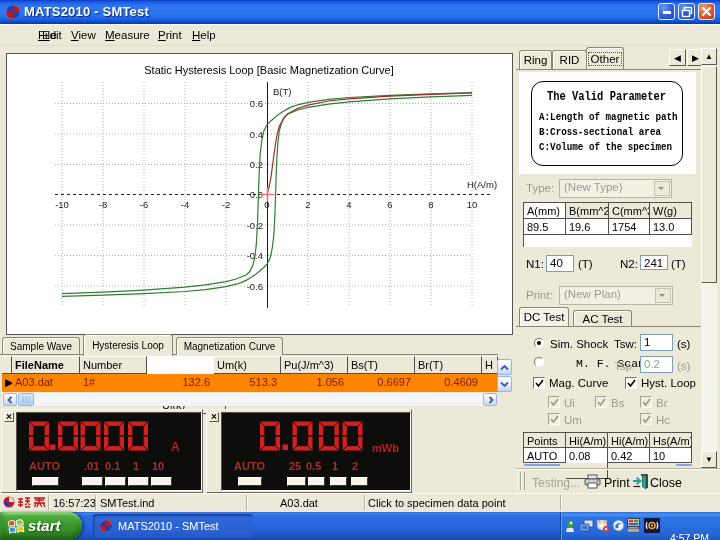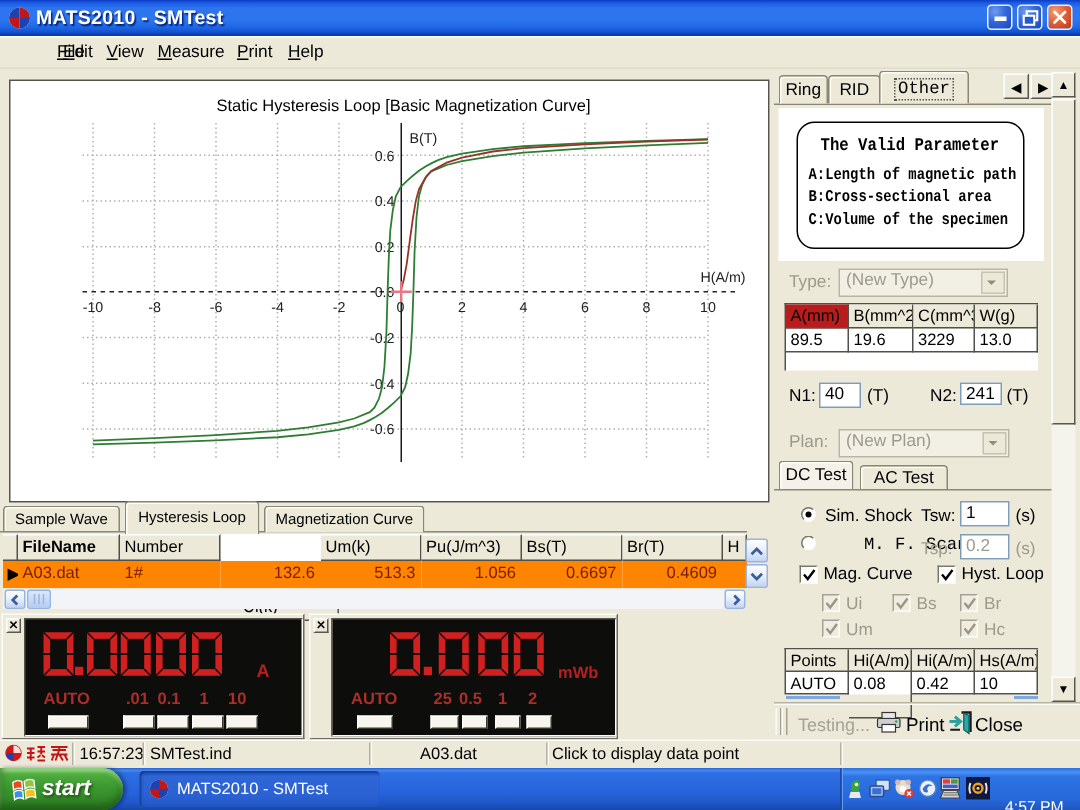--- a/index.html
+++ b/index.html
@@ -272,52 +272,52 @@
 <div class="redlbl" style="left:352px;top:460px;">2</div>
 <div class="segbtn" style="left:238px;top:477px;width:24px;"></div>
 <div class="segbtn" style="left:287px;top:477px;width:19px;"></div>
 <div class="segbtn" style="left:308px;top:477px;width:17px;"></div>
 <div class="segbtn" style="left:330px;top:477px;width:17px;"></div>
 <div class="segbtn" style="left:351px;top:477px;width:17px;"></div>
 
 <div class="abs" style="left:516px;top:69px;width:186px;height:1px;background:#8a8775;"></div>
 <div class="rtab" style="left:519px;top:50px;width:33px;height:19px;padding-top:3px;">Ring</div>
 <div class="rtab" style="left:552px;top:50px;width:35px;height:19px;padding-top:3px;">RID</div>
-<div class="rtab" style="left:586px;top:47px;width:60px;height:22px;padding-top:4px;font-family:Liberation Mono, monospace;">
+<div class="rtab" style="left:586px;top:47px;width:38px;height:22px;padding-top:4px;">
   <span style="display:inline-block;border:1px dotted #555;padding:0 2px;">Other</span></div>
 <div class="sbtn" style="left:669px;top:49px;width:17px;height:17px;background:#ece9d8;border:1px solid;border-color:#fff #5a584e #5a584e #fff;border-radius:0;color:#000;font-size:9px;line-height:16px;">◀</div>
 <div class="sbtn" style="left:687px;top:49px;width:17px;height:17px;background:#ece9d8;border:1px solid;border-color:#fff #5a584e #5a584e #fff;border-radius:0;color:#000;font-size:9px;line-height:16px;">▶</div>
 
 <div class="abs" style="left:519px;top:72px;width:177px;height:102px;background:#fff;"></div>
 <div class="abs" style="left:531px;top:81px;width:150px;height:83px;border:1.5px solid #000;border-radius:12px;"></div>
 <div class="abs" style="left:547px;top:90px;font-family:'Liberation Mono',monospace;font-weight:bold;font-size:12px;transform:scaleX(0.87);transform-origin:0 0;white-space:nowrap;">The Valid Parameter</div>
 <div class="abs" style="left:539px;top:110px;font-family:'Liberation Mono',monospace;font-weight:bold;font-size:11px;line-height:15px;transform:scaleX(0.84);transform-origin:0 0;white-space:nowrap;">A:Length of magnetic path<br>B:Cross-sectional area<br>C:Volume of the specimen</div>
 
 <div class="glabel" style="left:526px;top:182px;">Type:</div>
 <div class="combo" style="left:559px;top:179px;width:113px;height:19px;">(New Type)
   <div class="cbtn"></div></div>
 
 <div class="abs" style="left:523px;top:202px;width:169px;height:45px;background:#fff;border-top:1px solid #51504a;border-left:1px solid #51504a;box-sizing:border-box;"></div>
-<div class="tcell" style="left:524px;top:203px;width:42px;height:16px;background:#b91c1c;">A(mm)</div>
+<div class="tcell" style="left:524px;top:203px;width:42px;height:16px;background:#ffffff;">A(mm)</div>
 <div class="tcell" style="left:566px;top:203px;width:43px;height:16px;background:#ece9d8;">B(mm^2)</div>
 <div class="tcell" style="left:609px;top:203px;width:41px;height:16px;background:#ece9d8;">C(mm^3)</div>
 <div class="tcell" style="left:650px;top:203px;width:42px;height:16px;background:#ece9d8;">W(g)</div>
 <div class="tcell" style="left:524px;top:219px;width:42px;height:16px;">89.5</div>
 <div class="tcell" style="left:566px;top:219px;width:43px;height:16px;">19.6</div>
-<div class="tcell" style="left:609px;top:219px;width:41px;height:16px;">3229</div>
+<div class="tcell" style="left:609px;top:219px;width:41px;height:16px;">1754</div>
 <div class="tcell" style="left:650px;top:219px;width:42px;height:16px;">13.0</div>
 
 <div class="blabel" style="left:526px;top:258px;">N1:</div>
 <div class="input" style="left:546px;top:255px;width:28px;height:17px;">40</div>
 <div class="blabel" style="left:578px;top:258px;">(T)</div>
 <div class="blabel" style="left:620px;top:258px;">N2:</div>
 <div class="input" style="left:640px;top:255px;width:28px;height:15px;">241</div>
 <div class="blabel" style="left:671px;top:258px;">(T)</div>
 
-<div class="glabel" style="left:526px;top:289px;">Plan:</div>
+<div class="glabel" style="left:526px;top:289px;">Print:</div>
 <div class="combo" style="left:559px;top:286px;width:114px;height:19px;">(New Plan)
   <div class="cbtn"></div></div>
 
 <div class="abs" style="left:516px;top:326px;width:186px;height:1px;background:#8a8775;"></div>
 <div class="rtab" style="left:573px;top:310px;width:59px;height:16px;padding-top:2px;">AC Test</div>
 <div class="rtab" style="left:519px;top:307px;width:50px;height:19px;padding-top:3px;background:#f4f2e8;">DC Test</div>
 
 <div class="radio" style="left:534px;top:338px;"></div>
 <div class="abs" style="left:537px;top:341px;width:4px;height:4px;border-radius:50%;background:#000;"></div>
 <div class="blabel" style="left:550px;top:338px;">Sim. Shock</div>
@@ -412,21 +412,21 @@
 <svg class="abs" style="left:17px;top:496px" width="30" height="13" viewBox="0 0 30 13">
   <g stroke="#c41414" stroke-width="1.3" fill="none">
     <path d="M1 3 H6 M1 6 H6 M1 9 H6 M3.5 3 V11"></path>
     <path d="M8 2 H13 M8 5 H13 M10.5 2 V7 M8 9 L10 7.5 M13 9 L11 7.5 M8 11 H13"></path>
     <path d="M17 2 H28 M22.5 2 V4 M18 4 H27 M17 7 H28 M19 7 L17.5 11 M26 7 L28 11 M22.5 4 L20 11 M22.5 7 L25 11"></path>
   </g>
 </svg>
 <div class="abs" style="left:53px;top:497px;font-size:11px;">16:57:23</div>
 <div class="abs" style="left:100px;top:497px;font-size:11px;">SMTest.ind</div>
 <div class="abs" style="left:280px;top:497px;font-size:11px;">A03.dat</div>
-<div class="abs" style="left:368px;top:497px;font-size:11px;">Click to display data point</div>
+<div class="abs" style="left:368px;top:497px;font-size:11px;">Click to specimen data point</div>
 <div class="sdiv" style="left:48px;top:495px;"></div>
 <div class="sdiv" style="left:95px;top:495px;"></div>
 <div class="sdiv" style="left:246px;top:495px;"></div>
 <div class="sdiv" style="left:364px;top:495px;"></div>
 <div class="sdiv" style="left:560px;top:495px;"></div>
 
 <div class="abs" id="taskbar"></div>
 
 <div class="abs" style="left:0;top:512px;width:82px;height:28px;border-radius:0 14px 14px 0;
   background:linear-gradient(180deg,#7ece6d 0%,#50ae3f 12%,#3c9930 45%,#338827 80%,#2b7a21 100%);

